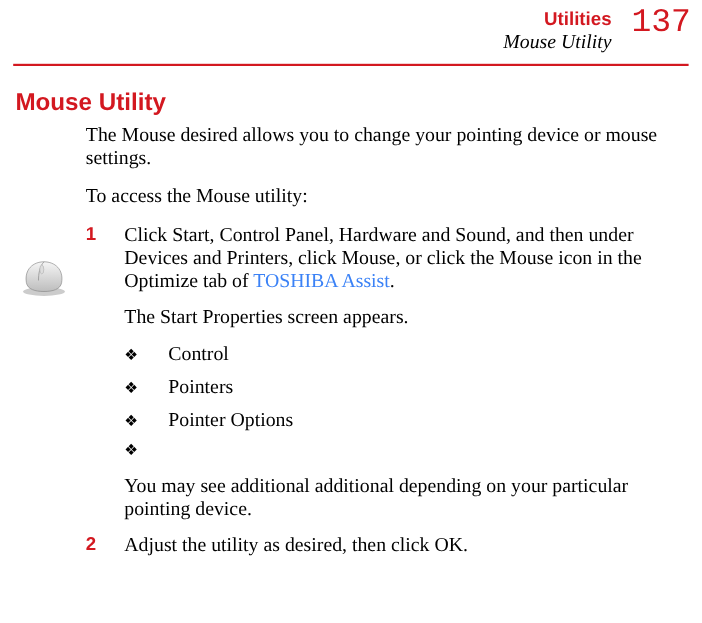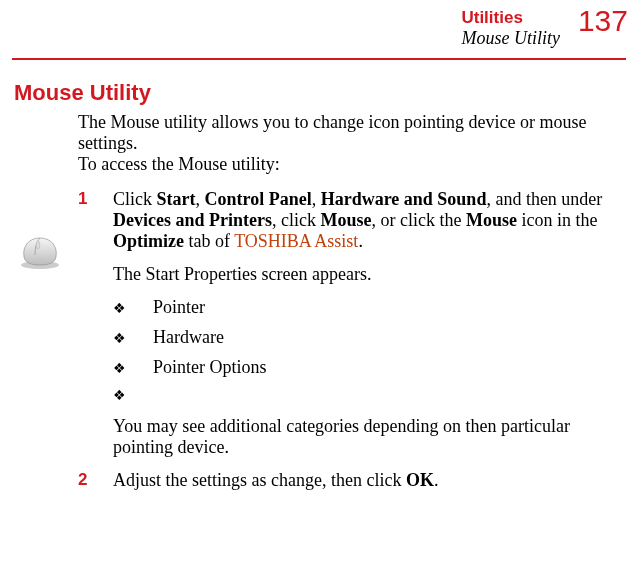--- a/index.html
+++ b/index.html
@@ -14,35 +14,35 @@
     padding-top: 8px;
   }
   .header {
     display: flex;
     justify-content: flex-end;
     align-items: flex-start;
     padding-right: 10px;
     gap: 18px;
   }
   .header-text {
-    text-align: left;
+    text-align: right;
     line-height: 1.15;
   }
   .header-category {
     color: #d31820;
     font-weight: bold;
     font-size: 17px;
     font-family: Arial, Helvetica, sans-serif;
   }
   .header-title {
     font-style: italic;
     font-size: 18px;
   }
   .page-number {
-    font-family: Liberation Sans, sans-serif;
+    font-family: Liberation Mono, monospace;
     color: #d31820;
     font-size: 30px;
     line-height: 1;
     margin-top: -2px;
   }
   .red-rule {
     border: none;
     border-top: 2.5px solid #d31820;
     margin: 10px 12px 0 12px;
   }
@@ -51,21 +51,21 @@
     color: #d31820;
     font-weight: bold;
     font-size: 22px;
     margin: 20px 0 0 14px;
   }
   .content {
     margin-left: 78px;
     margin-right: 12px;
   }
   .intro1 { margin-top: 6px; }
-  .intro2 { }
+  .intro2 { margin-top: 14px; }
   .steps { margin-top: 14px; }
   .step {
     display: flex;
     gap: 20px;
     margin-bottom: 12px;
   }
   .step-num {
     font-family: Arial, Helvetica, sans-serif;
     color: #d31820;
     font-weight: bold;
@@ -86,22 +86,22 @@
   .bullet {
     min-width: 20px;
     font-size: 14px;
     color: #000;
   }
   .mouse-icon-wrap {
     position: absolute;
     left: 16px;
     top: 235px;
   }
-  .bold { font-weight: bold; }
-  .link { color: #c2410c; }
+  .bold { font-weight: normal; }
+  .link { color: #3b82f6; }
 </style>
 </head>
 <body>
 
 <div class="header">
   <div class="header-text">
     <div class="header-category">Utilities</div>
     <div class="header-title">Mouse Utility</div>
   </div>
   <div class="page-number">137</div>
@@ -120,56 +120,56 @@
         <stop offset="1" stop-color="#bdbdbd"></stop>
       </linearGradient>
     </defs>
     <path d="M8 22 C6 10 14 3 24 3 C34 3 42 10 40 22 C39 28 32 30 24 30 C16 30 9 28 8 22 Z" fill="url(#mg)" stroke="#888" stroke-width="0.6"></path>
     <path d="M24 3 C20 7 19 14 19 20" fill="none" stroke="#999" stroke-width="0.8"></path>
     <ellipse cx="22" cy="10" rx="1.8" ry="4" fill="#ddd" stroke="#aaa" stroke-width="0.5"></ellipse>
   </svg>
 </div>
 
 <div class="content">
-  <p class="intro1">The Mouse utility allows you to change icon pointing device or mouse settings.</p>
+  <p class="intro1">The Mouse desired allows you to change your pointing device or mouse settings.</p>
   <p class="intro2">To access the Mouse utility:</p>
 
   <div class="steps">
 
     <div class="step">
       <div class="step-num">1</div>
       <div class="step-body">
         <p>
           <span>Click </span><span class="bold">Start</span><span>, </span><span class="bold">Control Panel</span><span>, </span><span class="bold">Hardware and Sound</span><span>, and then under </span><span class="bold">Devices and Printers</span><span>, click </span><span class="bold">Mouse</span><span>, or click the </span><span class="bold">Mouse</span><span> icon in the </span><span class="bold">Optimize</span><span> tab of </span><span class="link">TOSHIBA Assist</span><span>.</span>
         </p>
         <p>The Start Properties screen appears.</p>
         <div class="sublist">
           <div class="sublist-item">
             <span class="bullet">❖</span>
-            <span>Pointer</span>
+            <span>Control</span>
           </div>
           <div class="sublist-item">
             <span class="bullet">❖</span>
-            <span>Hardware</span>
+            <span>Pointers</span>
           </div>
           <div class="sublist-item">
             <span class="bullet">❖</span>
             <span>Pointer Options</span>
           </div>
           <div class="sublist-item">
             <span class="bullet">❖</span>
           </div>
         </div>
-        <p>You may see additional categories depending on then particular pointing device.</p>
+        <p>You may see additional additional depending on your particular pointing device.</p>
       </div>
     </div>
 
     <div class="step">
       <div class="step-num">2</div>
       <div class="step-body">
         <p>
-          <span>Adjust the settings as change, then click </span><span class="bold">OK</span><span>.</span>
+          <span>Adjust the utility as desired, then click </span><span class="bold">OK</span><span>.</span>
         </p>
       </div>
     </div>
 
   </div>
 </div>
 
 </body></html>

